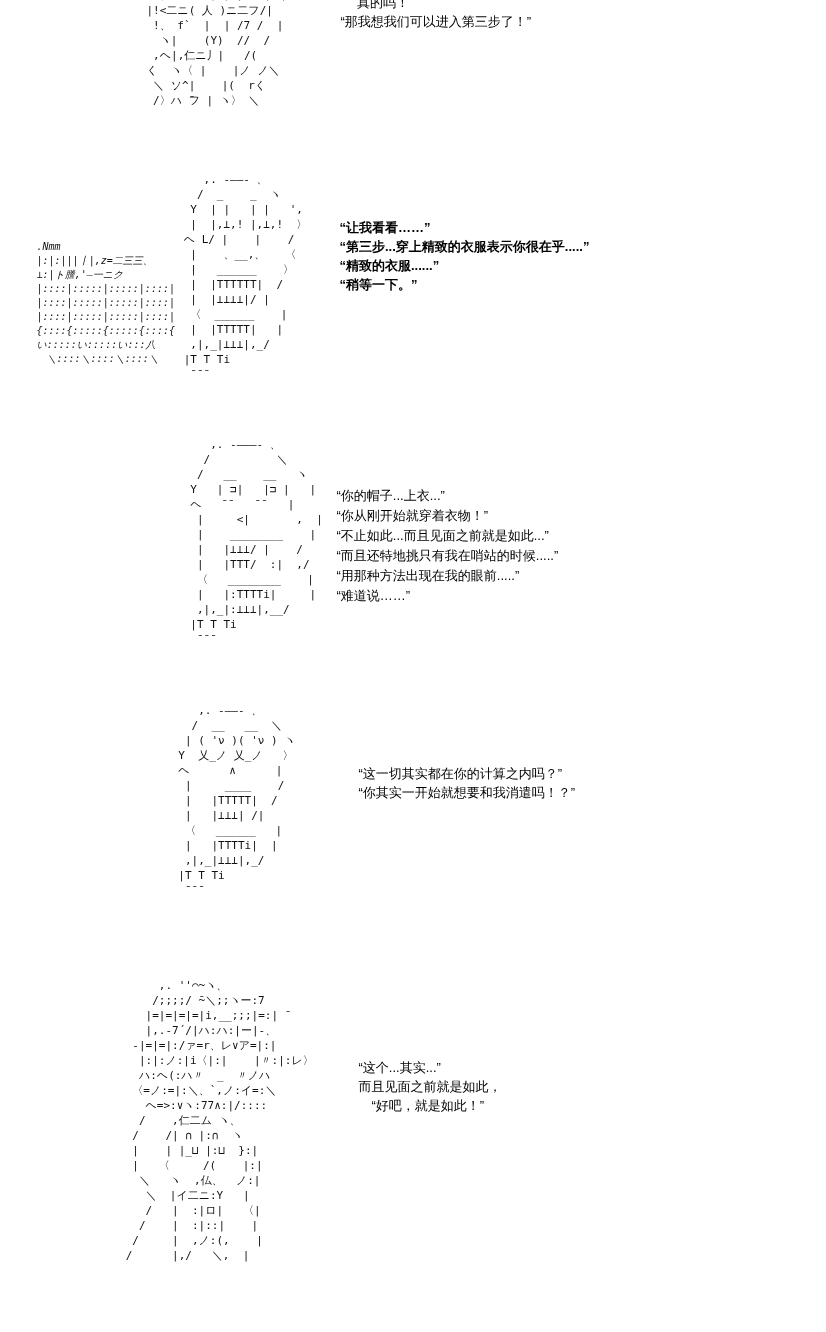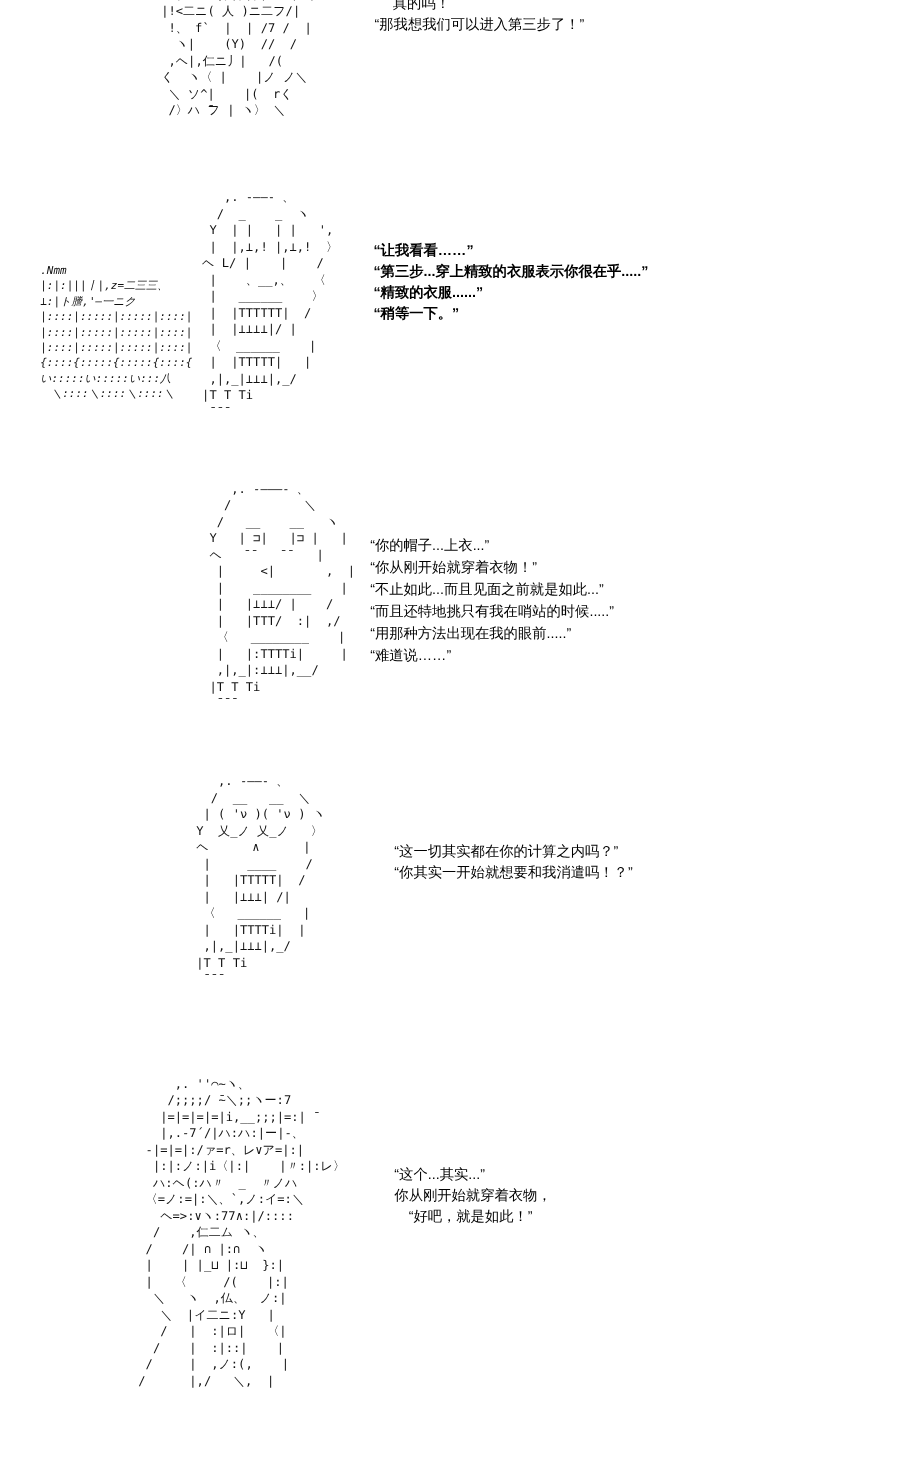--- a/index.html
+++ b/index.html
@@ -132,16 +132,16 @@
    /    /| ∩ |:∩  ヽ
    |    | |_⊔ |:⊔  }:|
    |   〈     /(    |:|
     ＼   ヽ  ,仏、  ノ:|
      ＼  |イ二ニ:Y   |
      /   |  :|ロ|   〈|
     /    |  :|::|    |
    /     |  ,ノ:(,    |
   /      |,/   ＼,  |</pre>
   <div class="dialogue" style="left:350px; top:1058px;">“这个...其实...”
-你从刚开始就穿着衣物，
+而且见面之前就是如此，
 　“好吧，就是如此！”</div>
 
 </div>
 
 </body></html>

